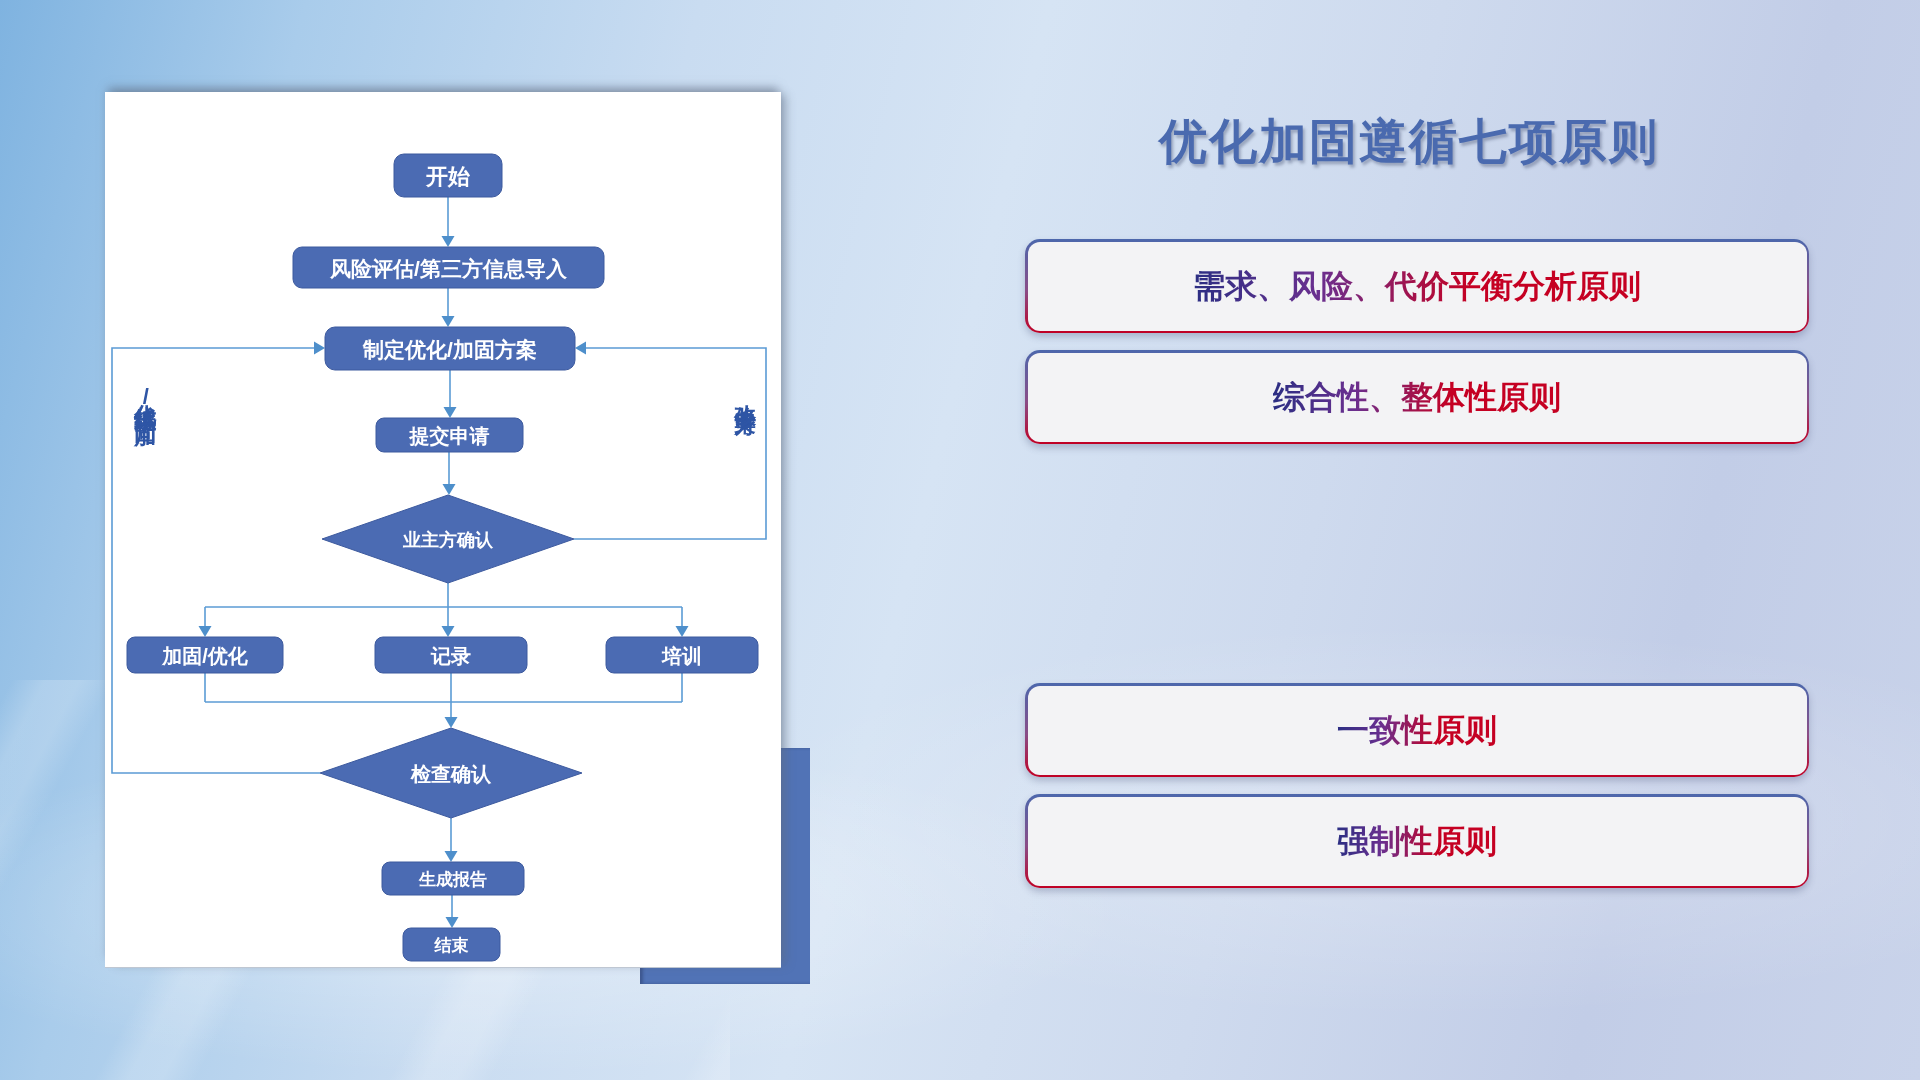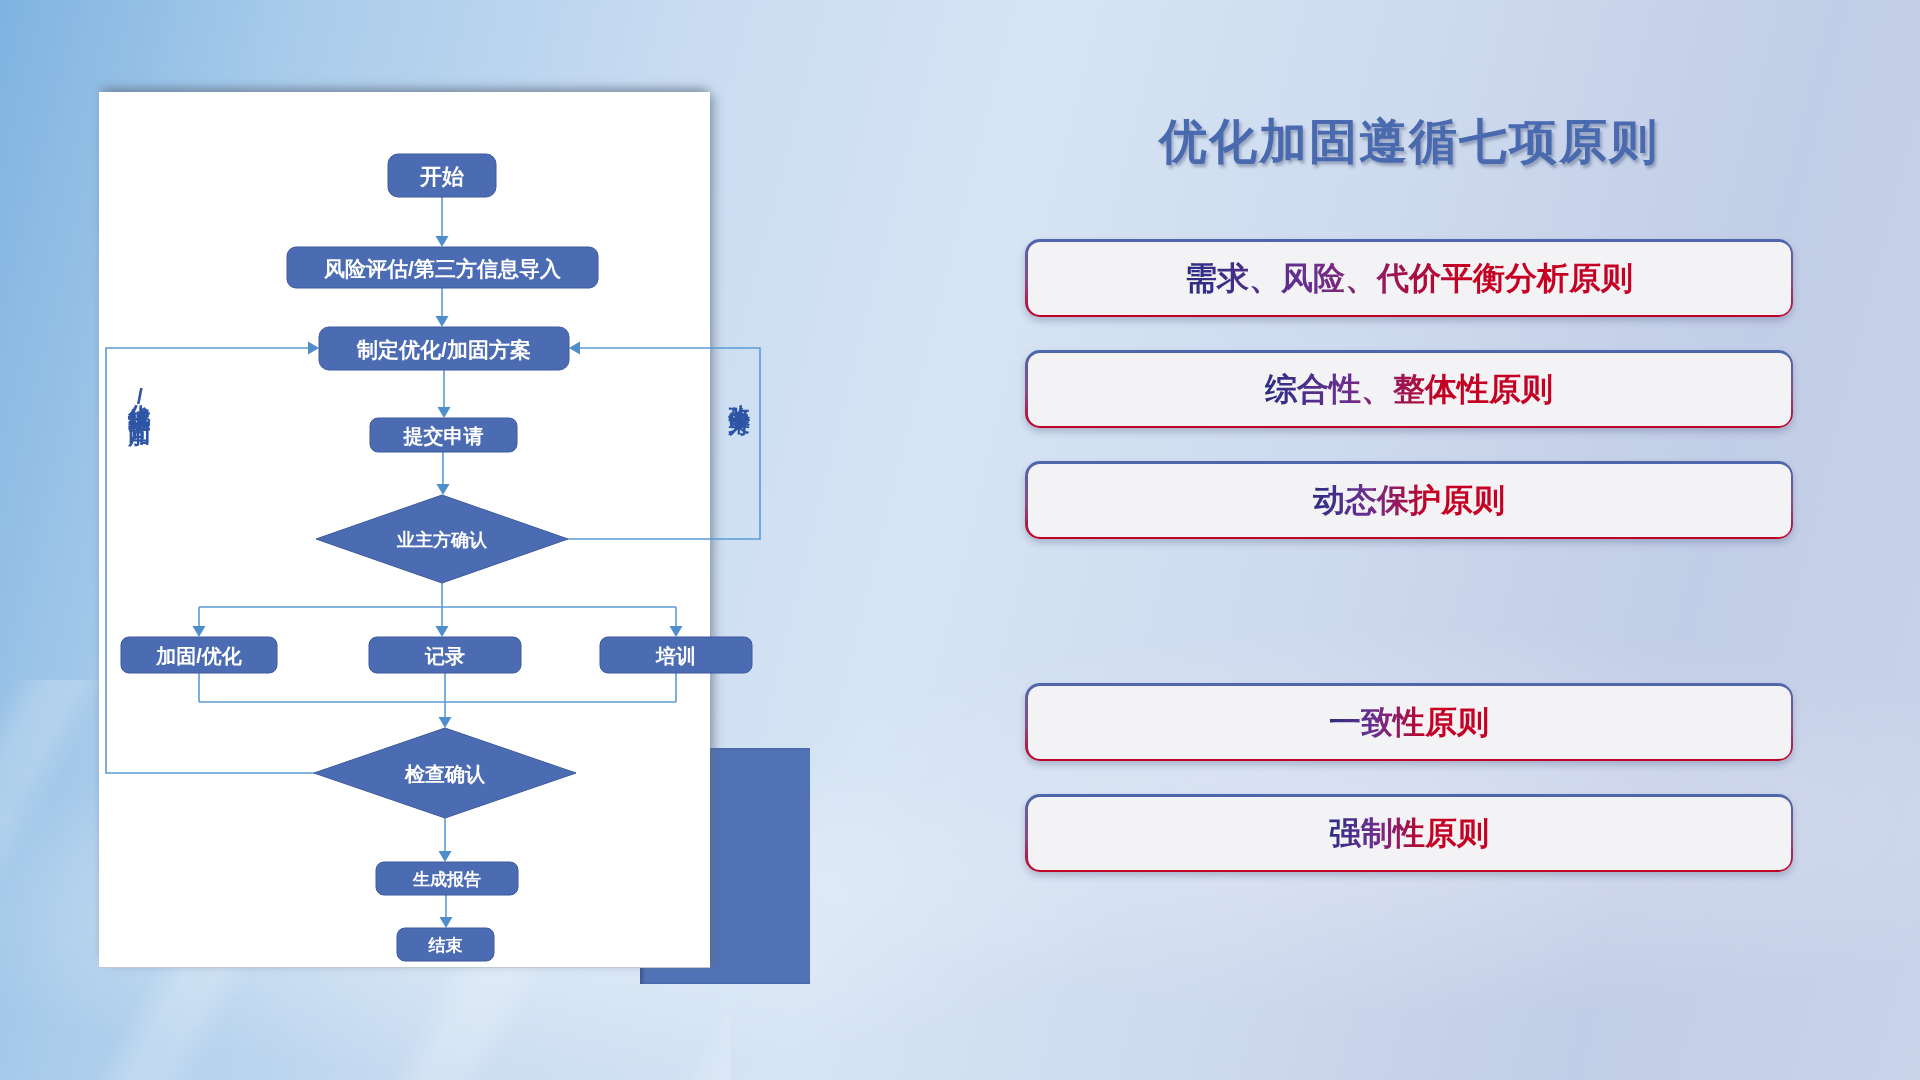--- a/index.html
+++ b/index.html
@@ -19,21 +19,21 @@
       rgba(255,255,255,0) 180px 260px);
     opacity:.65; pointer-events:none;
   }
   
   .accent-rect {
     position:absolute; left:640px; top:748px; width:170px; height:236px;
     background:#5173B6; box-shadow:inset 3px 0 3px rgba(40,55,100,0.45);
   }
   
   .panel {
-    position:absolute; left:99px; top:92px; width:611px; height:875px;
+    position:absolute; left:105px; top:92px; width:676px; height:875px;
     background:#ffffff;
     border-bottom:1px solid #BFC7D2;
     box-shadow: 0 -7px 9px -3px rgba(95,108,128,0.60),
                 8px 0 9px -3px rgba(95,108,128,0.45);
   }
   .panel svg { position:absolute; left:0; top:0; width:677px; height:875px; }
   .flow-node-text { fill:#ffffff; font-weight:bold; }
   .v-label {
     position:absolute; writing-mode:vertical-rl; text-orientation:upright;
     font-weight:bold; color:#2E55A5; font-size:22px; letter-spacing:-2px;
@@ -44,21 +44,21 @@
 
   
   .slide-title {
     position:absolute; left:1025px; top:110px; width:768px;
     text-align:center; font-size:48px; font-weight:bold; color:#4A6AAF;
     letter-spacing:2px;
     text-shadow:2px 3px 3px rgba(50,60,95,0.35);
   }
   .card {
     position:absolute; left:1025px; width:768px; height:78px;
-    border-radius:15px; padding:0;
+    border-radius:15px; padding:8px;
     background:linear-gradient(180deg,#4C67AC 0%, #8A4C86 55%, #C00024 100%);
     box-shadow:0 4px 7px rgba(70,80,120,0.30);
   }
   .card-inner {
     position:absolute; left:2.5px; top:2.5px; right:2.5px; bottom:2.5px;
     border-radius:12px; background:#F3F3F5;
     display:flex; align-items:center; justify-content:center;
   }
   .card-text {
     font-size:32px; font-weight:bold; line-height:1;
@@ -166,25 +166,20 @@
   <div class="card" style="top:239px">
     <div class="card-inner">
         <span class="card-text">需求、风险、代价平衡分析原则</span>
       </div>
   </div>
   <div class="card" style="top:350px">
     <div class="card-inner">
         <span class="card-text">综合性、整体性原则</span>
       </div>
   </div>
-  <div class="card" style="top:461px">
-    <div class="card-inner">
-        <span class="card-text">动态保护原则</span>
-      </div>
-  </div>
   <div class="card" style="top:794px">
     <div class="card-inner">
         <span class="card-text">强制性原则</span>
       </div>
   </div>
   <div class="card" style="top:683px">
     <div class="card-inner">
         <span class="card-text">一致性原则</span>
       </div>
   </div>

